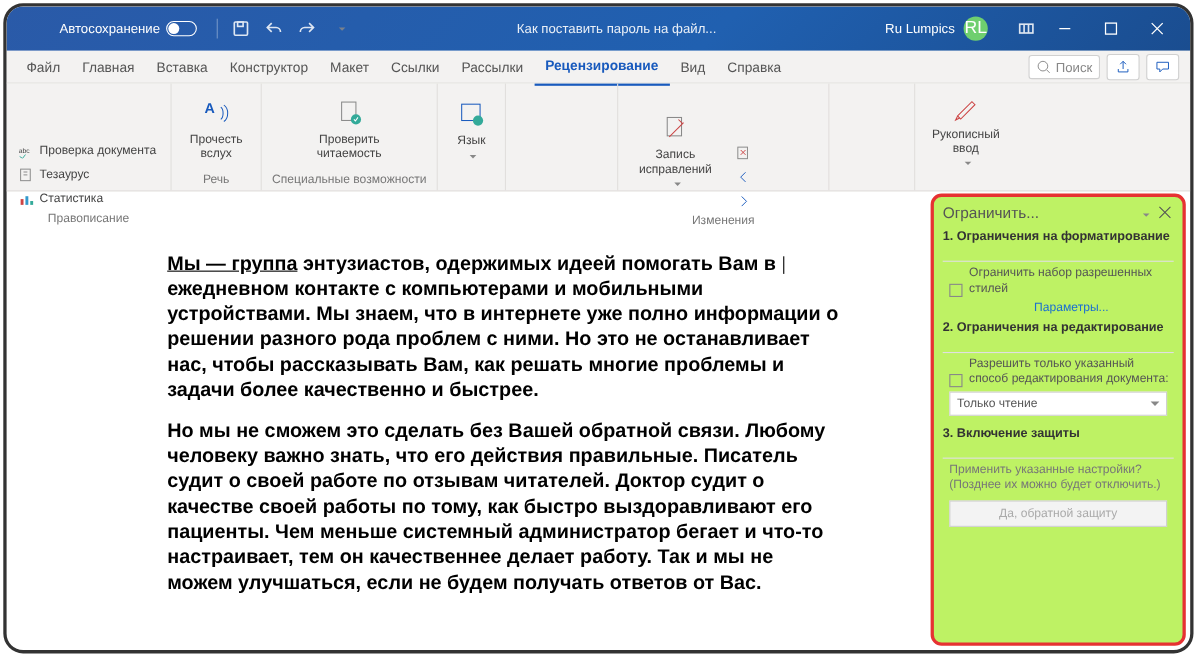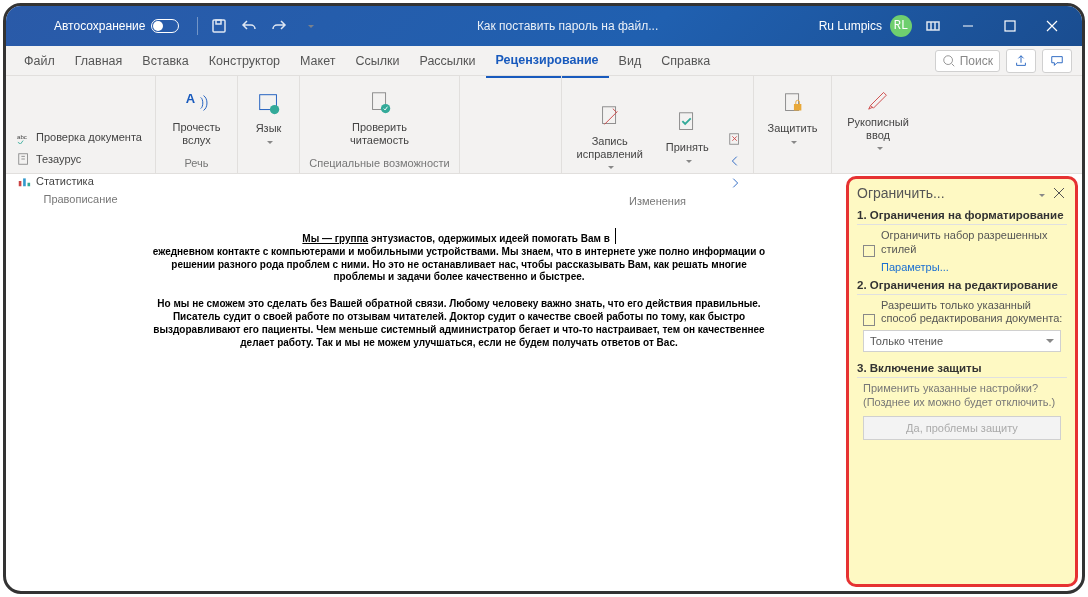--- a/index.html
+++ b/index.html
@@ -9,21 +9,21 @@
 
 .titlebar { height: 40px; background: linear-gradient(135deg, #2a5aa8 0%, #2060b0 60%, #1a4d90 100%); display: flex; align-items: center; color: #fff; font-size: 12px; padding: 0 10px 0 48px; position: relative; }
 .titlebar .autosave-label { margin-right: 6px; }
 .toggle { width: 28px; height: 14px; border: 1px solid #fff; border-radius: 8px; position: relative; margin-right: 12px; }
 .toggle::after { content: ""; width: 10px; height: 10px; background: #fff; border-radius: 50%; position: absolute; left: 1px; top: 1px; }
 .tb-icon { width: 20px; height: 20px; margin: 0 5px; display: flex; align-items: center; justify-content: center; opacity: .85; cursor: pointer; }
 .tb-icon svg { width: 16px; height: 16px; stroke: #fff; fill: none; stroke-width: 1.5; }
 .sep { width: 1px; height: 18px; background: rgba(255,255,255,.35); margin: 0 6px; }
 .doc-title { flex: 1; text-align: center; opacity: .9; }
 .username { margin: 0 8px; }
-.avatar { width: 22px; height: 22px; border-radius: 50%; background: #6fcf6f; color: #fff; font-size: 12px; display: flex; align-items: center; justify-content: center; margin-right: 6px; font-family: Liberation Mono, monospace; }
+.avatar { width: 22px; height: 22px; border-radius: 50%; background: #6fcf6f; color: #fff; font-size: 16px; display: flex; align-items: center; justify-content: center; margin-right: 20px; }
 .win-btns { display: flex; gap: 2px; }
 .win-btn { width: 40px; height: 28px; display: flex; align-items: center; justify-content: center; cursor: pointer; }
 .win-btn svg { width: 12px; height: 12px; stroke: #fff; fill: none; stroke-width: 1.2; }
 
 
 .tabs { height: 30px; background: #f3f2f1; display: flex; align-items: center; padding-left: 8px; font-size: 12.5px; border-bottom: 1px solid #e1dfdd; }
 .tab { padding: 16px 10px; height: 30px; display: flex; align-items: center; color: #555; cursor: pointer; }
 .tab.active { color: #185abd; font-weight: 600; border-bottom: 2px solid #185abd; }
 .tabs-right { margin-left: auto; display: flex; align-items: center; gap: 6px; padding-right: 10px; }
 .search-wrap { display: flex; align-items: center; border: 1px solid #d0d0d0; height: 22px; padding: 0 6px; border-radius: 3px; color: #888; font-size: 12px; gap: 4px; background:#fff; }
@@ -40,33 +40,33 @@
 .big-btn svg { width: 26px; height: 26px; }
 .small-col { display: flex; flex-direction: column; gap: 2px; justify-content: flex-start; padding-top: 2px; margin-top: 45px; }
 .small-btn { display: flex; align-items: center; gap: 4px; height: 20px; padding: 0 4px; cursor: pointer; white-space: nowrap; }
 .small-btn .sico { width: 16px; height: 16px; display:flex; align-items:center; justify-content:center; }
 .small-btn svg { width: 14px; height: 14px; }
 .chev::after { content: ""; display: inline-block; border: 3px solid transparent; border-top-color: #888; margin-left: 3px; transform: translateY(2px); }
 
 
 .content { display: flex; height: calc(100% - 168px); }
 .doc { flex: 1; padding: 54px 80px 30px 118px; overflow: hidden; font-family: Georgia, "Times New Roman", serif; color: #000; }
-.doc p { font-size: 10px; line-height: 1.28; margin-bottom: 14px; font-weight: bold; text-align: center; margin-left: 28px; }
+.doc p { font-size: 18px; line-height: 1.28; margin-bottom: 14px; font-weight: bold; text-align: left; margin-left: 28px; }
 .underline-lead { text-decoration: underline; }
 .cursor-bar::after { content: ""; display: inline-block; width: 1px; height: 16px; background: #000; vertical-align: text-bottom; margin-left: 2px; }
 
 
-.pane-wrap { width: 232px; border: 3px solid #e63232; border-radius: 10px; margin: 2px 4px 4px 0; padding: 6px 8px 10px; background: #fef9c3; position: relative; overflow: hidden;}
+.pane-wrap { width: 232px; border: 3px solid #e63232; border-radius: 10px; margin: 2px 4px 4px 0; padding: 6px 8px 10px; background: #bef264; position: relative; overflow: hidden;}
 .pane-head { display: flex; align-items: center; justify-content: space-between; color: #555; font-size: 14px; margin-bottom: 8px; }
 .pane-close { width: 14px; height: 14px; cursor: pointer; color:#555; }
 .pane-close svg { width: 12px; height: 12px; stroke: #555; fill: none; }
-.sec-title { font-size: 11.5px; font-weight: 600; color: #333; margin: 6px 0 4px; border-bottom: 1px solid #e0e0e0; padding-bottom: 3px; }
+.sec-title { font-size: 11.5px; font-weight: 600; color: #333; margin: 6px 0 4px; border-bottom: 1px solid #e0e0e0; padding-bottom: 16px; }
 .chk-row { display: flex; align-items: flex-end; gap: 6px; font-size: 11px; color: #555; line-height: 1.25; margin-left: 6px; }
 .chk { width: 12px; height: 12px; border: 1px solid #888; margin-top: 1px; flex-shrink: 0; }
-.link { color: #1a6fd1; font-size: 11px; margin: 4px 0 6px 24px; cursor: pointer; }
+.link { color: #1a6fd1; font-size: 11px; margin: 4px 0 6px 24px; cursor: pointer; text-align: center; }
 .sel { margin: 4px 6px 10px; height: 22px; border: 1px solid #d0d0d0; background: #fff; font-size: 11px; color: #555; display: flex; align-items: center; justify-content: space-between; padding: 0 6px; }
 .sel::after { content: ""; border: 4px solid transparent; border-top-color: #888; transform: translateY(2px); }
 .desc { font-size: 11px; color: #777; line-height: 1.25; margin: 3px 6px 6px; }
 .apply-btn { margin: 4px 6px; height: 24px; border: 1px solid #d0d0d0; background: #f3f3f3; color: #aaa; font-size: 11px; display: flex; align-items: center; justify-content: center; }
 </style>
 </head>
 <body>
 
 <div class="outer">
 
@@ -197,78 +197,69 @@
                 <path d="M18 8c3 2 3 10 0 12M21 6c5 3 5 13 0 16" stroke="#185abd" fill="none"></path>
               </svg>
             </div>
         <span style="white-space:pre-line">Прочесть
 вслух</span>
       </div>
         </div>
       <div class="group-title">Речь</div>
     </div>
 
-    <div class="group" style="width:62px">
-      <div class="group-body">
-          <div class="big-btn chev" style="width:54px">
-        <div class="ico">
-              <svg viewBox="0 0 28 28">
-                <rect x="4" y="4" width="18" height="16" fill="none" stroke="#185abd"></rect>
-                <circle cx="20" cy="20" r="5" fill="#3a9"></circle>
-              </svg>
-            </div>
-        <span>Язык</span>
-      </div>
-        </div>
-      <div class="group-title">&nbsp;</div>
-    </div>
-
     <div class="group" style="width:160px">
       <div class="group-body" style="justify-content:center">
           <div class="big-btn" style="width:96px">
         <div class="ico">
               <svg viewBox="0 0 28 28">
                 <rect x="6" y="3" width="14" height="18" fill="none" stroke="#888"></rect>
                 <circle cx="20" cy="20" r="5" fill="#3a9" stroke="none"></circle>
                 <path d="M18 20l1.5 1.5L22 18" stroke="#fff" fill="none"></path>
               </svg>
             </div>
         <span style="white-space:pre-line">Проверить
 читаемость</span>
       </div>
         </div>
       <div class="group-title">Специальные возможности</div>
     </div>
 
+    <div class="group" style="width:62px">
+      <div class="group-body">
+          <div class="big-btn chev" style="width:54px">
+        <div class="ico">
+              <svg viewBox="0 0 28 28">
+                <rect x="4" y="4" width="18" height="16" fill="none" stroke="#185abd"></rect>
+                <circle cx="20" cy="20" r="5" fill="#3a9"></circle>
+              </svg>
+            </div>
+        <span>Язык</span>
+      </div>
+        </div>
+      <div class="group-title">&nbsp;</div>
+    </div>
+
     <div class="group" style="width:102px">
       <div class="group-title">&nbsp;</div>
     </div>
 
     <div class="group" style="width:192px">
       <div class="group-body">
         <div class="big-btn chev" style="width:92px">
           <div class="ico">
               <svg viewBox="0 0 28 28">
                 <rect x="6" y="3" width="14" height="18" fill="none" stroke="#888"></rect>
                 <path d="M8 22l14-14" stroke="#c44"></path>
                 <path d="M17 5l4 4" stroke="#c44"></path>
               </svg>
             </div>
           <span style="white-space:pre-line">Запись
 исправлений</span>
         </div>
-        <div class="big-btn chev" style="width:70px">
-          <div class="ico">
-              <svg viewBox="0 0 28 28">
-                <rect x="6" y="3" width="14" height="18" fill="none" stroke="#888"></rect>
-                <path d="M9 12l3 3 6-6" stroke="#3a9" fill="none" stroke-width="2"></path>
-              </svg>
-            </div>
-          <span>Принять</span>
-        </div>
         <div class="small-col" style="padding-top:4px">
           <div class="small-btn">
               <span class="sico">
                 <svg viewBox="0 0 16 16">
                   <rect x="2" y="2" width="10" height="12" fill="none" stroke="#888"></rect>
                   <path d="M5 5l5 5M10 5l-5 5" stroke="#c44"></path>
                 </svg>
               </span>
             </div>
           <div class="small-btn">
@@ -285,32 +276,20 @@
                 </svg>
               </span>
             </div>
         </div>
       </div>
       <div class="group-title">Изменения</div>
     </div>
 
 
     <div class="group" style="width:78px">
-      <div class="group-body">
-          <div class="big-btn chev" style="width:70px">
-        <div class="ico">
-              <svg viewBox="0 0 28 28">
-                <rect x="6" y="3" width="14" height="18" fill="none" stroke="#888"></rect>
-                <rect x="15" y="14" width="8" height="7" fill="#e8a838" stroke="none"></rect>
-                <path d="M17 14v-2a2 2 0 0 1 4 0v2" stroke="#e8a838" fill="none"></path>
-              </svg>
-            </div>
-        <span>Защитить</span>
-      </div>
-        </div>
       <div class="group-title">&nbsp;</div>
     </div>
 
     <div class="group" style="width:92px;border-right:none">
       <div class="group-body">
           <div class="big-btn chev" style="width:84px">
         <div class="ico">
               <svg viewBox="0 0 28 28">
                 <path d="M6 22L20 8l3 3L9 25z" fill="none" stroke="#c44"></path>
                 <path d="M6 22l-2 4 4-2" stroke="#c44" fill="none"></path>
@@ -352,16 +331,16 @@
       <label class="chk-row">
           <span class="chk"></span>
           <span>Разрешить только указанный способ редактирования документа:</span>
         </label>
       <div class="sel">
           <span>Только чтение</span>
         </div>
 
       <div class="sec-title">3. Включение защиты</div>
       <div class="desc">Применить указанные настройки? (Позднее их можно будет отключить.)</div>
-      <div class="apply-btn">Да, проблемы защиту</div>
+      <div class="apply-btn">Да, обратной защиту</div>
     </div>
   </div>
 </div>
 
 </body></html>

